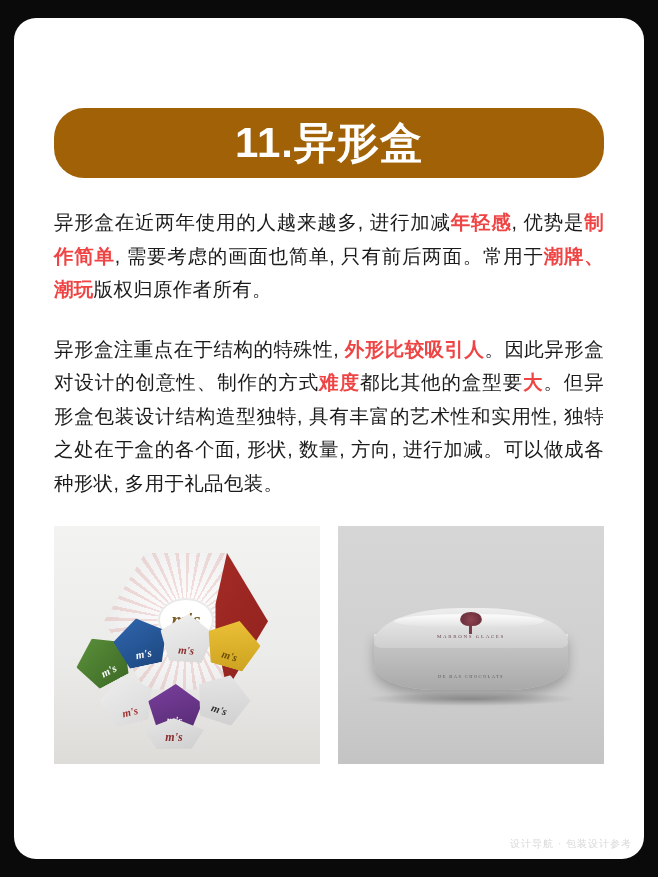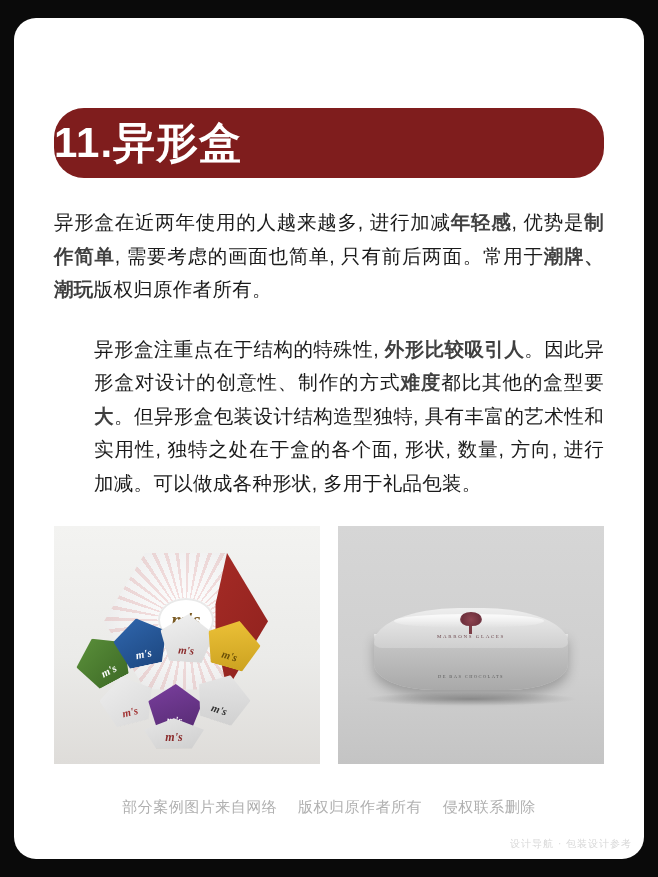--- a/index.html
+++ b/index.html
@@ -26,50 +26,49 @@
     width: 630px;
     height: 841px;
     background: #ffffff;
     border-radius: 22px;
     box-sizing: border-box;
     padding: 30px 40px 0 40px;
     overflow: hidden;
   }
   .title-bar {
     margin-top: 60px;
-    background: #7f1d1d;
+    background: #a16207;
     border-radius: 30px;
     height: 70px;
     display: flex;
     align-items: center;
-    justify-content: flex-start;
+    justify-content: center;
   }
   .title-text {
     color: #ffffff;
     font-size: 42px;
     font-weight: bold;
     letter-spacing: 1px;
     line-height: 1;
     font-family: "Liberation Sans", sans-serif;
   }
   .para {
     margin-top: 28px;
     font-size: 19.5px;
     line-height: 1.72;
     color: #1b1b1b;
     text-align: justify;
     letter-spacing: 0.3px;
   }
   .para.second {
     margin-top: 26px;
-    margin-left: 40px;
   }
   .b {
     font-weight: bold;
-    color: #404040;
+    color: #ef4444;
   }
   .images {
     margin-top: 26px;
     display: flex;
     gap: 18px;
   }
   .img-box {
     width: 266px;
     height: 238px;
     position: relative;
@@ -349,21 +348,16 @@
             <div class="tin-sheen"></div>
             <div class="tin-tree"></div>
             <div class="tin-brand">MARRONS GLACES</div>
             <div class="tin-foot">DE BAS CHOCOLATS</div>
           </div>
         </div>
       </div>
 
     </div>
 
-    <div class="footnote">
-      <span>部分案例图片来自网络</span>
-      <span>版权归原作者所有</span>
-      <span>侵权联系删除</span>
-    </div>
 
     <div class="watermark">设计导航 · 包装设计参考</div>
   </div>
 </div>
 
 </body></html>

